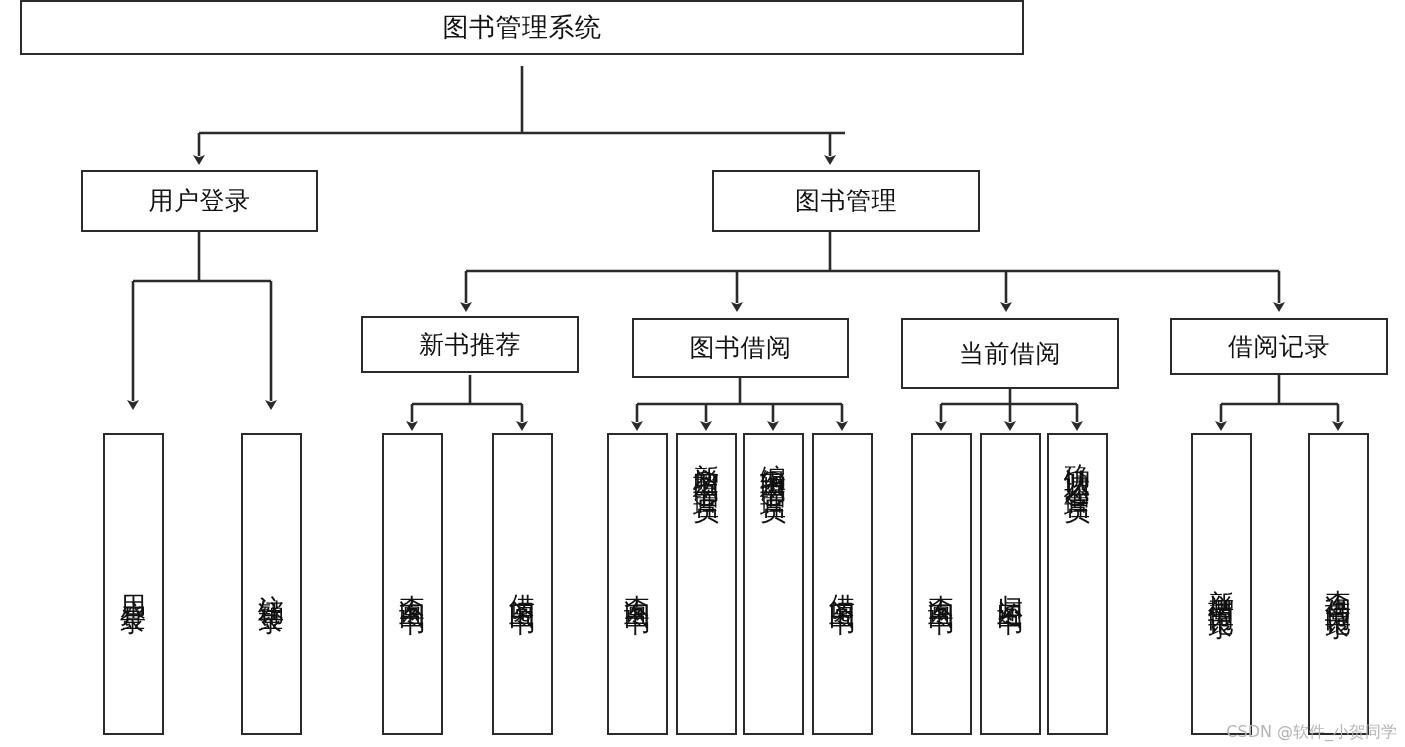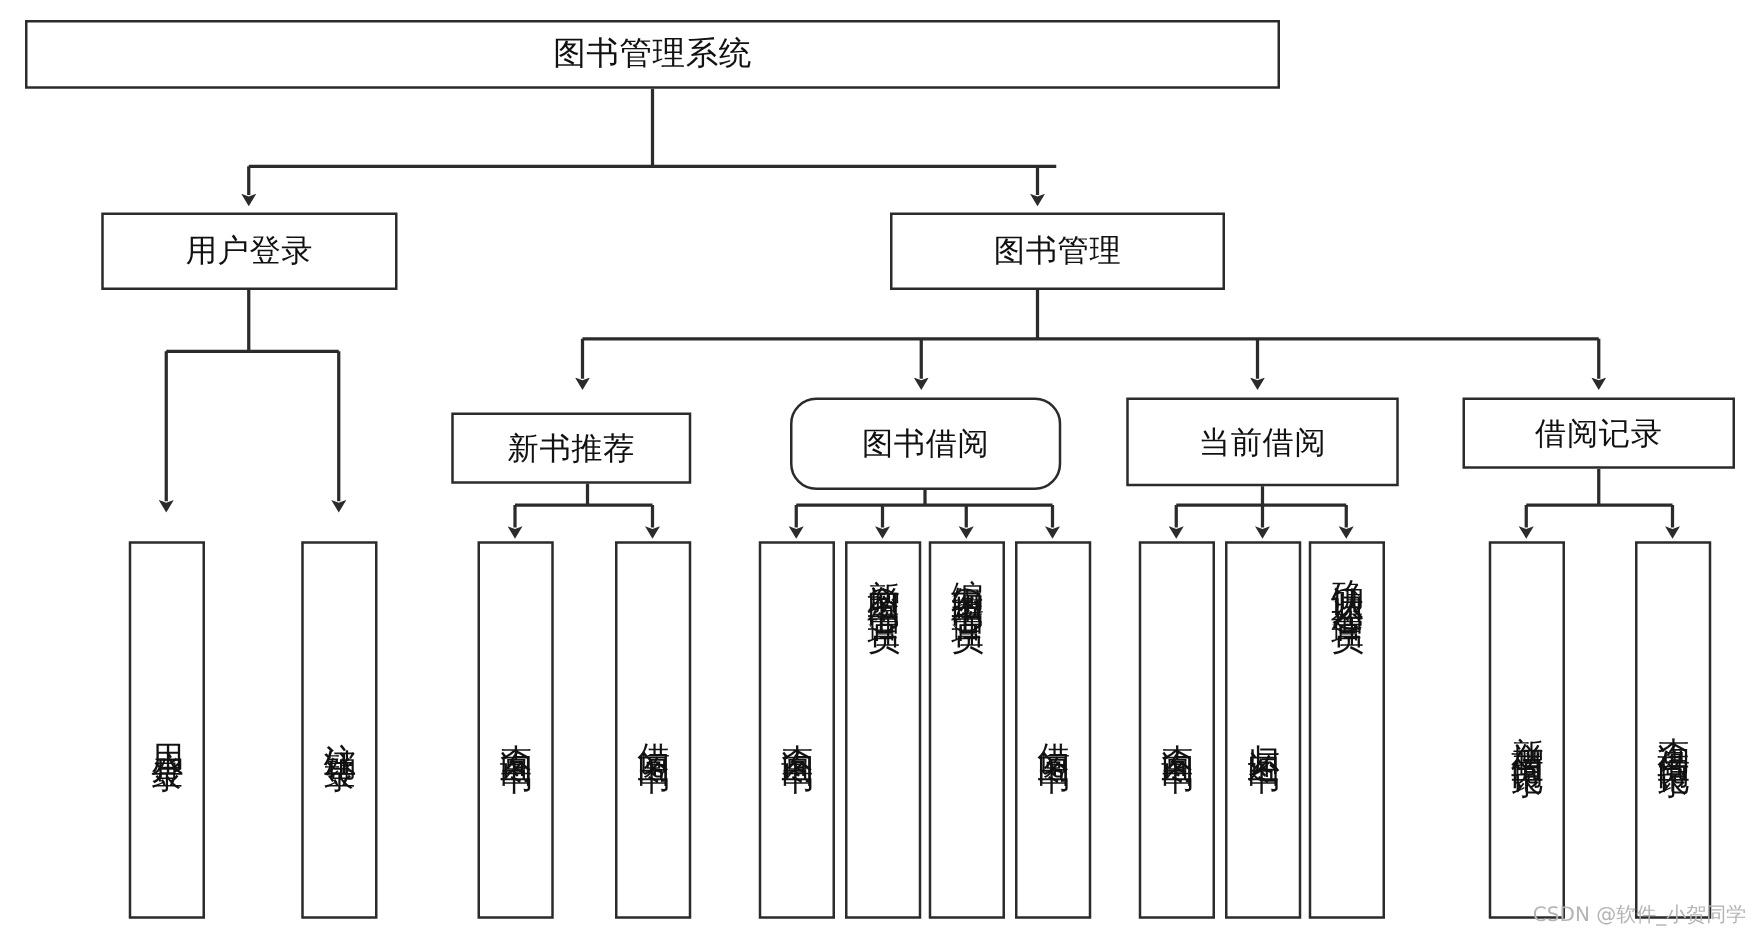--- a/index.html
+++ b/index.html
@@ -127,35 +127,35 @@
       <path d="M1010,404 L1010,422" marker-end="url(#arrow)"></path>
       <path d="M1077,404 L1077,422" marker-end="url(#arrow)"></path>
 
       <path d="M1279,375 L1279,404"></path>
       <path d="M1221,404 L1338,404"></path>
       <path d="M1221,404 L1221,422" marker-end="url(#arrow)"></path>
       <path d="M1338,404 L1338,422" marker-end="url(#arrow)"></path>
     </g>
   </svg>
 
-  <div class="node h root" style="left:20px; top:16px; width:1004px; height:55px;">
+  <div class="node h root" style="left:20px; top:0; width:1004px; height:55px;">
     <span class="node-label">图书管理系统</span>
   </div>
 
   <div class="node h" style="left:81px; top:170px; width:237px; height:62px;">
     <span class="node-label">用户登录</span>
   </div>
   <div class="node h" style="left:712px; top:170px; width:268px; height:62px;">
     <span class="node-label">图书管理</span>
   </div>
 
-  <div class="node h" style="left:361px; top:330px; width:192px; height:57px;">
+  <div class="node h" style="left:361px; top:316px; width:218px; height:57px;">
     <span class="node-label">新书推荐</span>
   </div>
-  <div class="node h" style="left:632px; top:318px; width:217px; height:74px;border-radius:21px;">
+  <div class="node h" style="left:632px; top:318px; width:217px; height:60px;">
     <span class="node-label">图书借阅</span>
   </div>
   <div class="node h" style="left:901px; top:318px; width:218px; height:71px;">
     <span class="node-label">当前借阅</span>
   </div>
   <div class="node h" style="left:1170px; top:318px; width:218px; height:57px;">
     <span class="node-label">借阅记录</span>
   </div>
 
   <div class="node v mid" style="left:103px; top:433px; width:61px; height:302px;">

